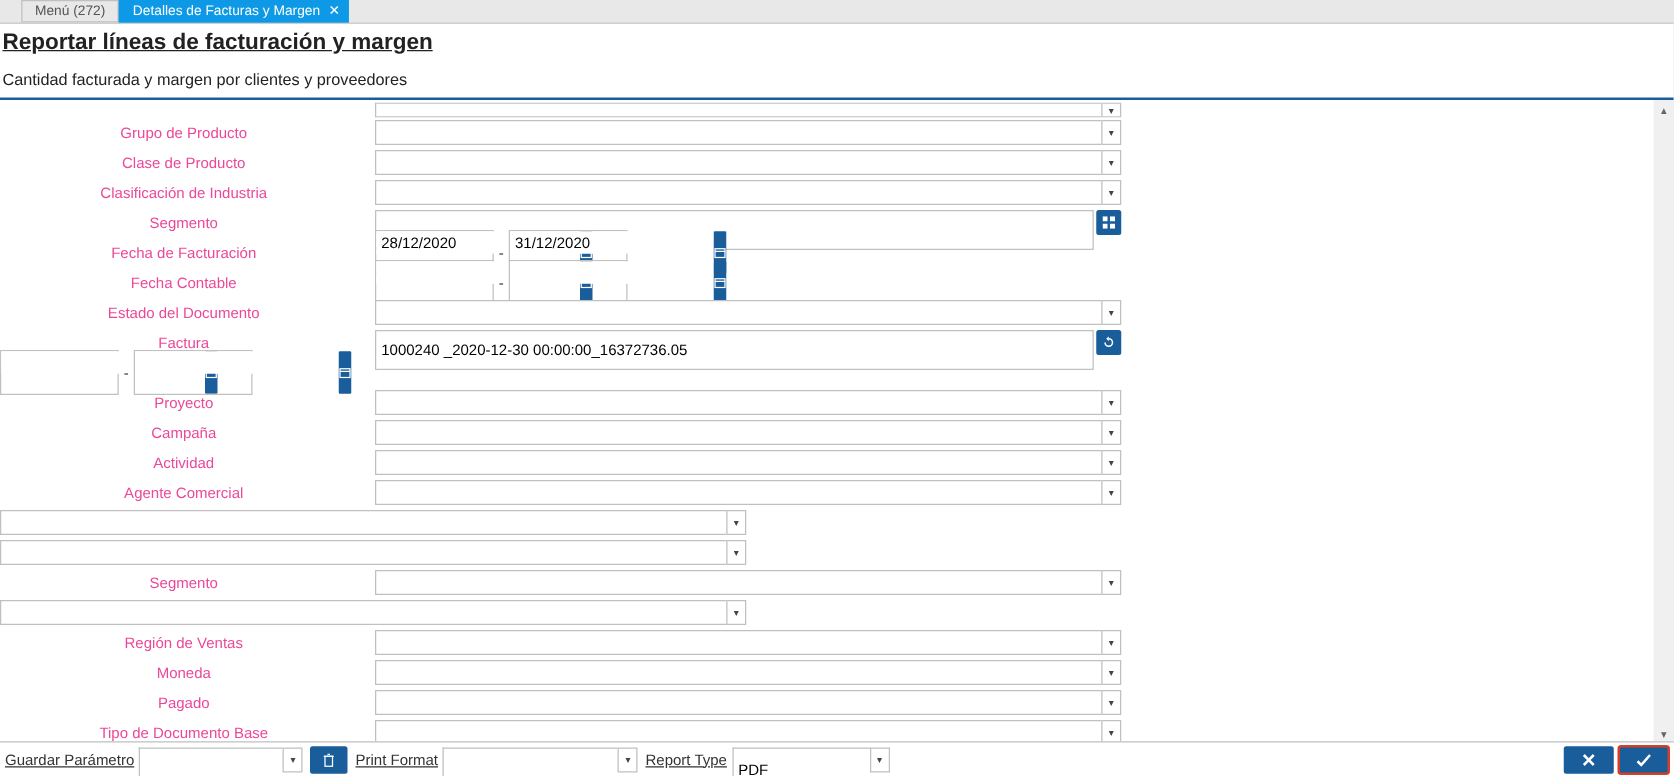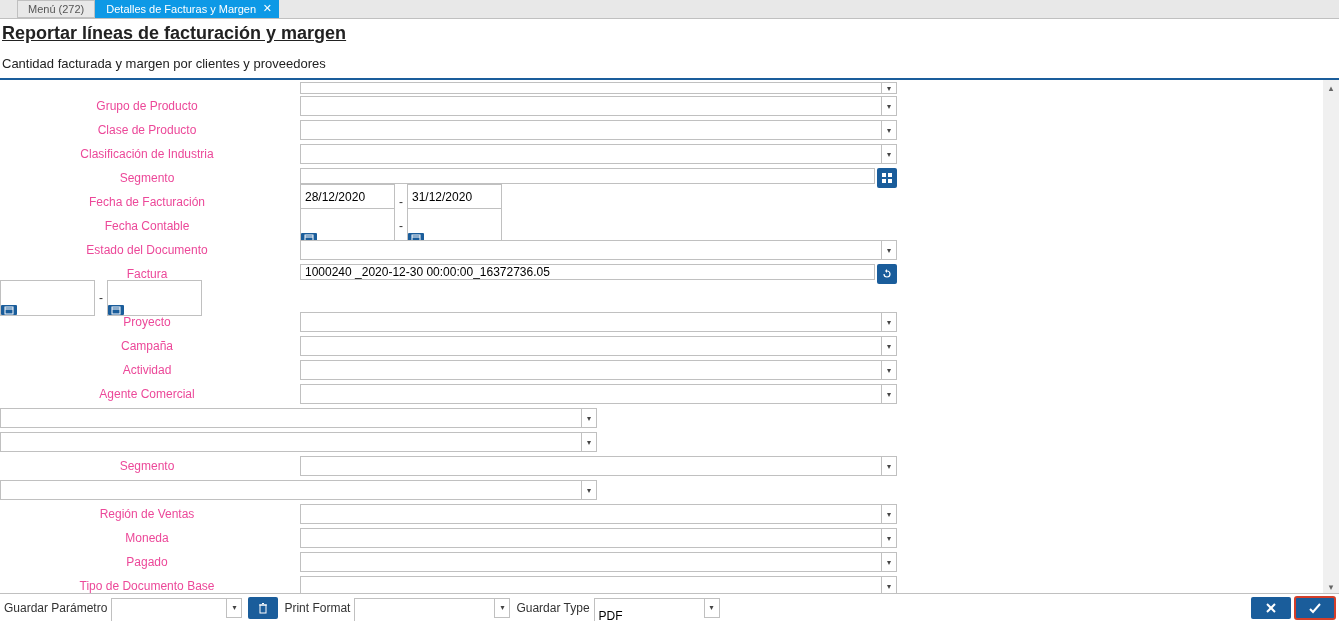--- a/index.html
+++ b/index.html
@@ -23,32 +23,32 @@
   .form { padding-top:2px; width:900px;}
   .row { display:flex; align-items:center; height:24px; margin-bottom:0;}
   .row .lbl { width:300px; text-align:center; font-size:12px; color:#ec4899; padding-right:6px;}
   .row .ctl { flex:0 0 auto; display:flex; align-items:center;}
   
   .dd { display:flex; width:597px; height:20px;}
   .dd input { flex:1; border:1px solid #c0c0c0; border-right:none; height:20px; font-size:12px; padding:0 4px; outline:none;}
   .dd .btn { width:16px; height:20px; border:1px solid #c0c0c0; background:#fff; display:flex; align-items:center; justify-content:center; font-size:8px; color:#444; cursor:pointer; }
   
   .txt-icon { display:flex; width:597px; height:20px;}
-  .txt-icon input { flex:1; border:1px solid #c0c0c0; height:16px; font-size:12px; padding:0 4px; outline:none;}
+  .txt-icon input { flex:1; border:1px solid #c0c0c0; height:32px; font-size:12px; padding:0 4px; outline:none;}
   .txt-icon .ibtn { width:20px; height:20px; background:#1a5d9b; margin-left:2px; display:flex;align-items:center;justify-content:center; color:#fff; border-radius:2px; cursor:pointer;}
   
-  .date { display:flex; width:95px; height:36px; border:1px solid #c0c0c0;flex-direction:column;}
+  .date { display:flex; width:95px; height:36px; border:1px solid #c0c0c0;}
   .date input { flex:1; border:none; height:18px; font-size:12px; padding:0 4px; outline:none;}
   .date .cal { width:16px; background:#1a5d9b; display:flex;align-items:center;justify-content:center; cursor:pointer; border-radius:1px;}
   .sep { margin:0 4px; font-size:12px; color:#333;}
   
   .cal svg, .ibtn svg { fill:#fff; }
   
   .bottombar { position:absolute; bottom:0; left:0; right:0; height:28px; background:#fff; border-top:1px solid #c0c0c0; display:flex; align-items:center; padding:0 4px; font-size:12px;}
-  .bottombar .lblb { padding:0 4px 0 0; color:#333;}
+  .bottombar .lblb { padding:0 4px 0 0; color:#333;text-decoration:underline;}
   .bottombar .dd2 { display:flex; height:20px; margin-right:6px;}
   .bottombar .dd2 input { border:1px solid #c0c0c0; border-right:none; height:36px; font-size:12px; padding:0 4px; outline:none;}
   .bottombar .dd2 .btn { width:16px; height:20px; border:1px solid #c0c0c0; background:#fff; display:flex;align-items:center;justify-content:center; font-size:8px; color:#444; cursor:pointer;}
   .trash { width:30px; height:22px; background:#1a5d9b; display:flex;align-items:center;justify-content:center; border-radius:2px; margin-right:6px; cursor:pointer;}
   .trash svg { fill:#fff;}
   .spacer { flex:1;}
   .actbtn { width:40px; height:22px; background:#1a5d9b; display:flex;align-items:center;justify-content:center; border-radius:2px; margin-left:4px; cursor:pointer;}
   .actbtn.highlight { outline:2px solid #d43f2a; outline-offset:-1px;}
   .actbtn svg { stroke:#fff; fill:none; stroke-width:2;}
 </style>
@@ -354,21 +354,21 @@
         <rect x="3" y="3" width="6" height="8" fill="none" stroke="#fff"></rect>
         <line x1="2" y1="3" x2="10" y2="3" stroke="#fff"></line>
         <line x1="5" y1="1.5" x2="7" y2="1.5" stroke="#fff"></line>
       </svg>
   </div>
   <span class="lblb">Print Format</span>
   <div class="dd2">
     <input style="width: 140px;" value="">
     <div class="btn">▾</div>
   </div>
-  <span class="lblb">Guardar Type</span>
+  <span class="lblb">Report Type</span>
   <div class="dd2">
     <input style="width: 110px;" value="PDF">
     <div class="btn">▾</div>
   </div>
   <div class="spacer"></div>
   <div class="actbtn">
     <svg width="14" height="14" viewBox="0 0 14 14">
         <line x1="3" y1="3" x2="11" y2="11"></line>
         <line x1="11" y1="3" x2="3" y2="11"></line>
       </svg>

